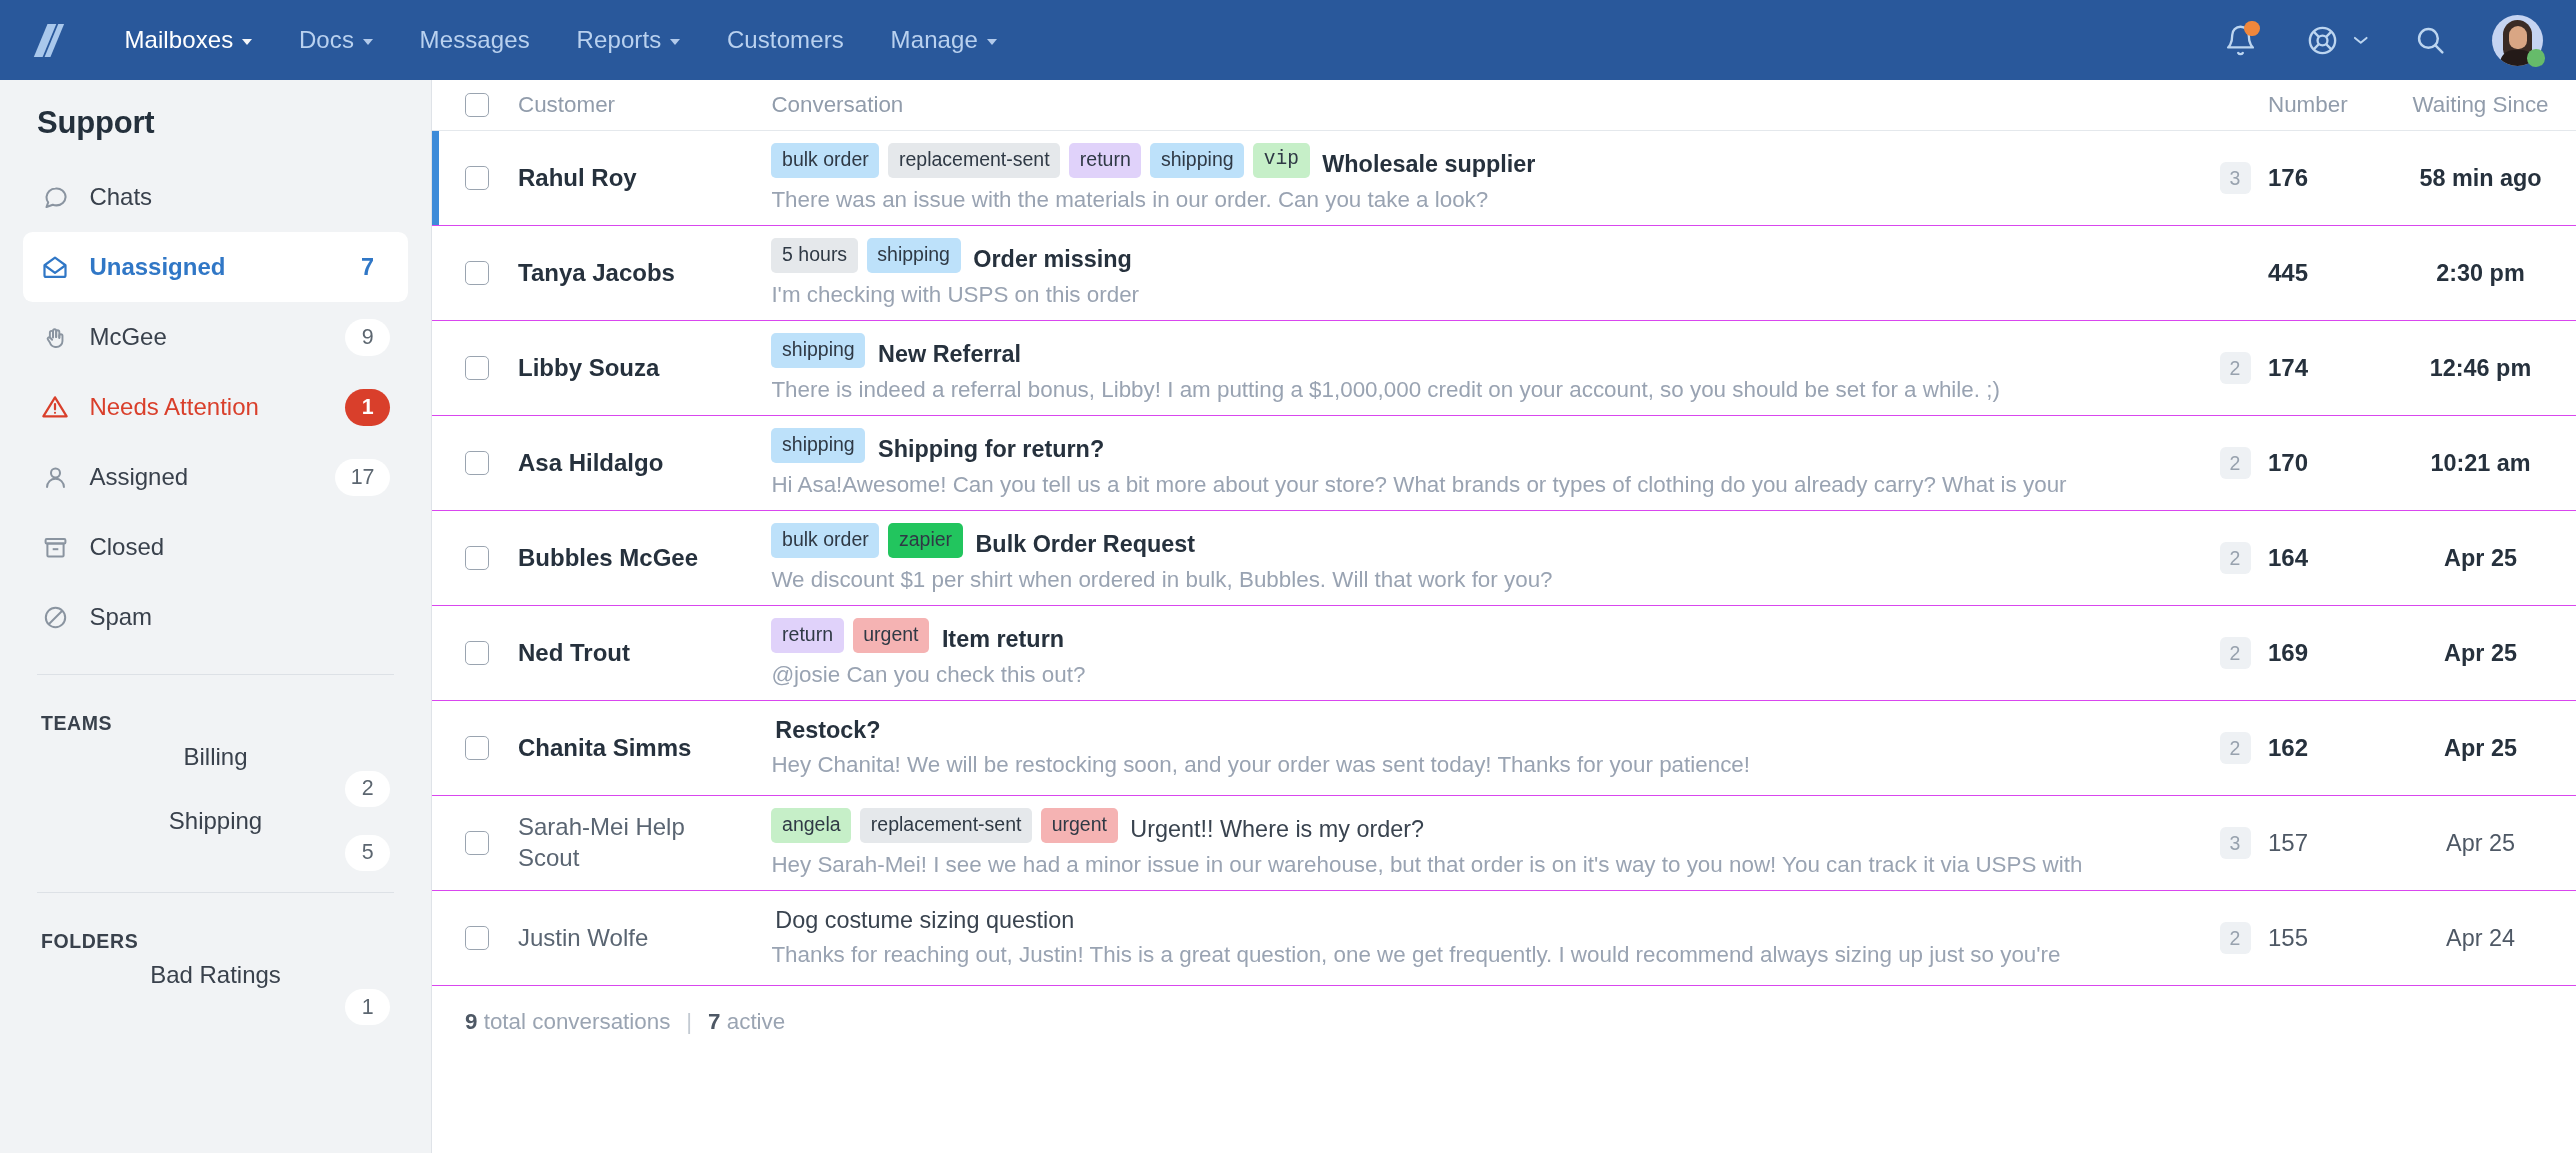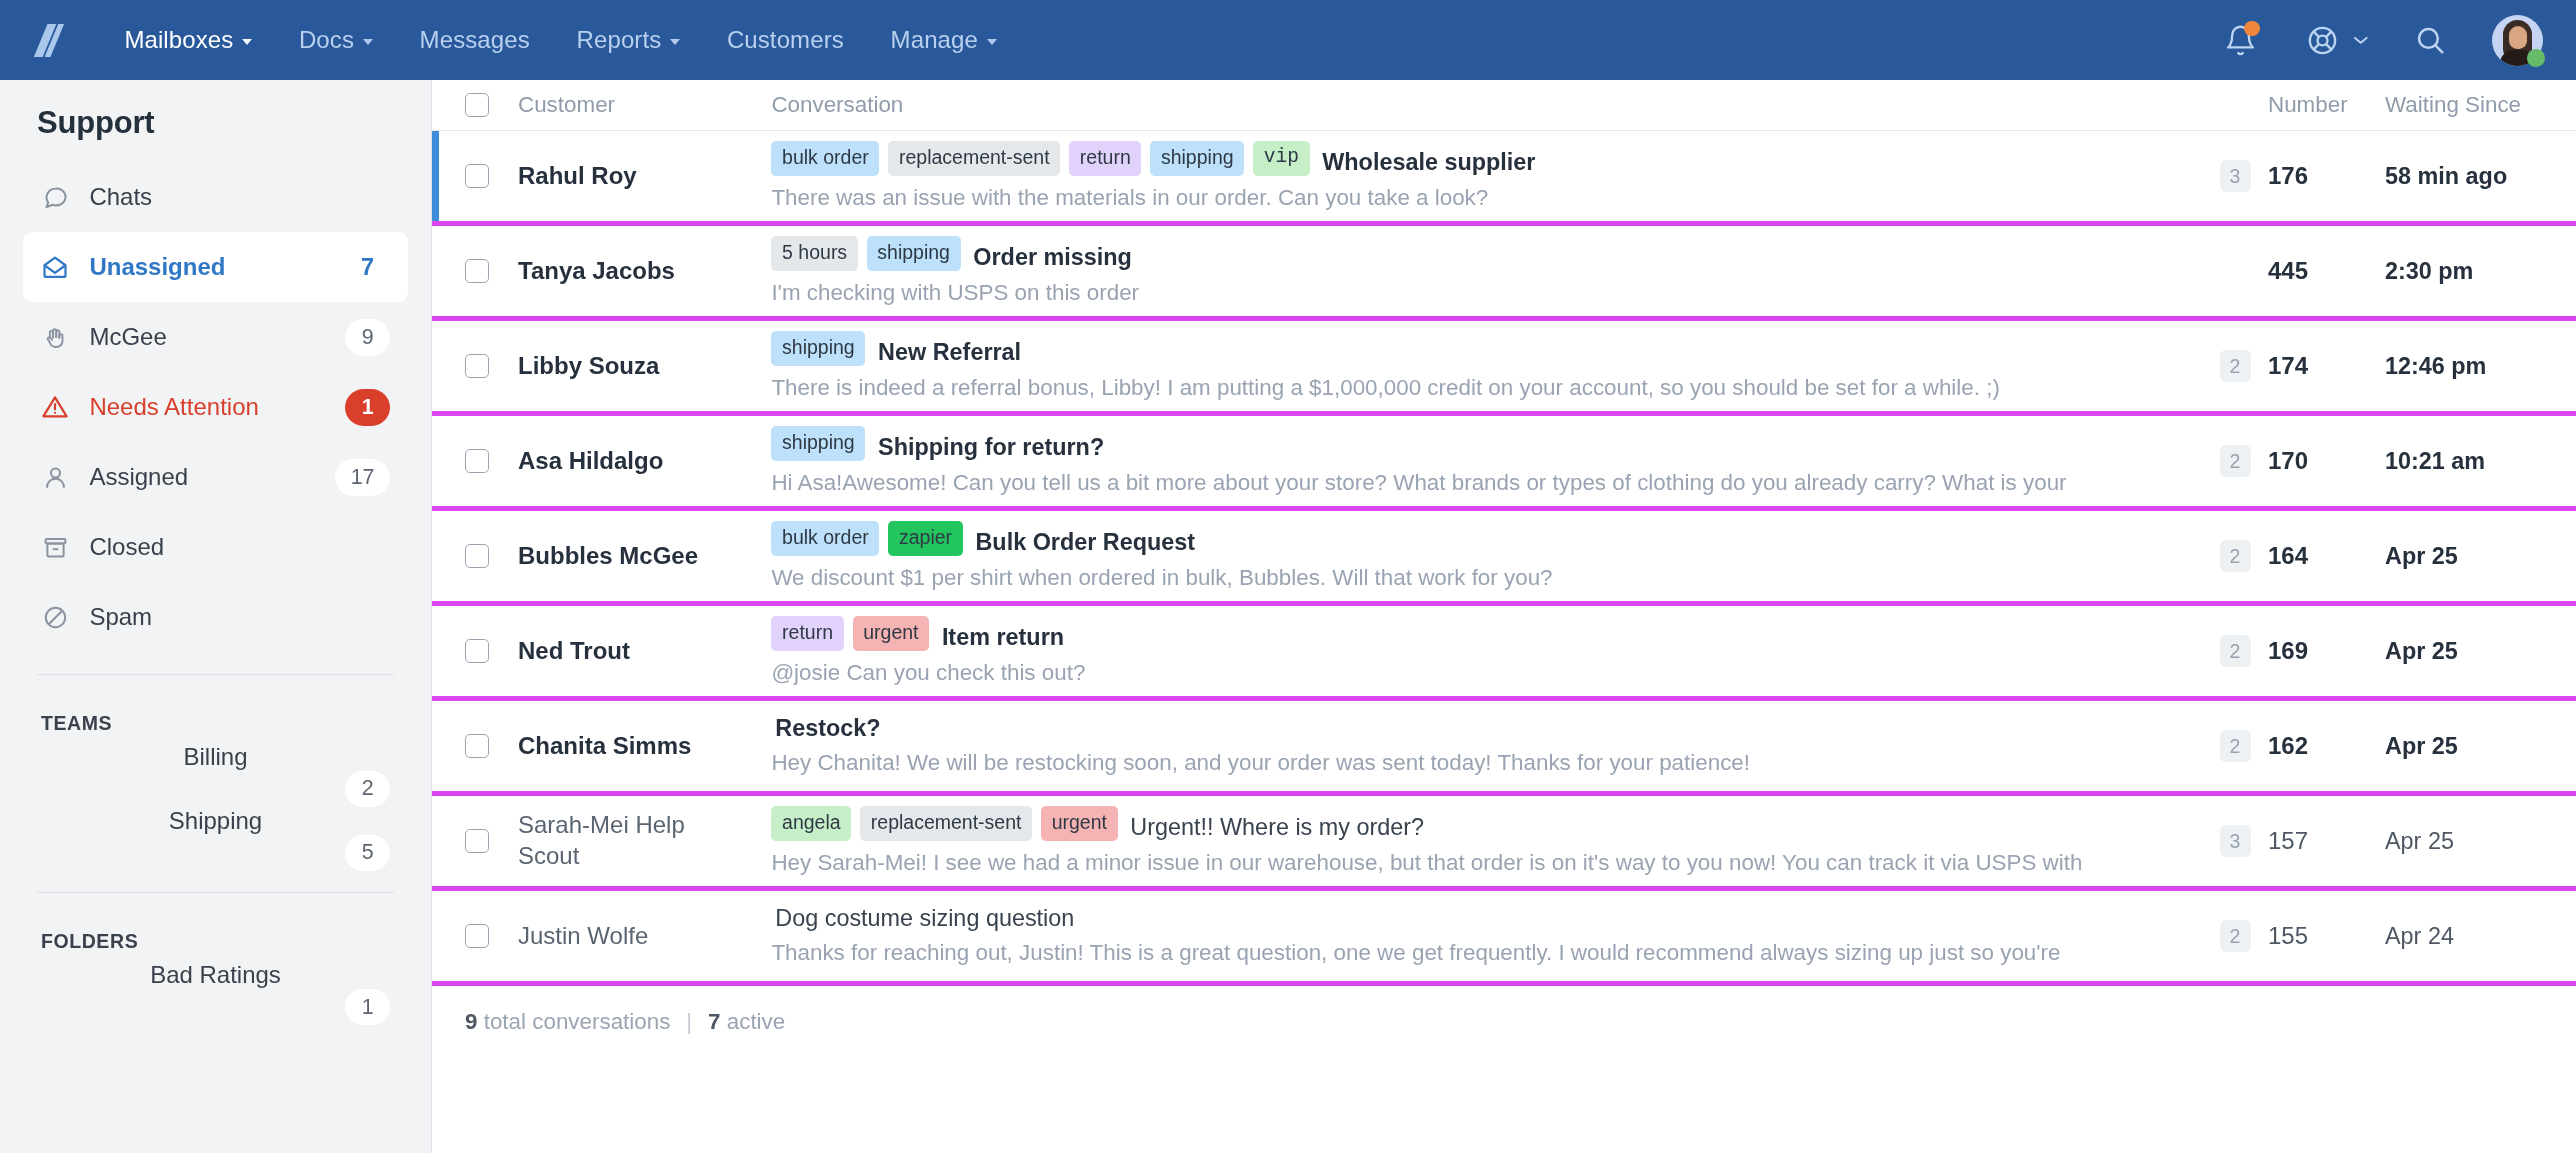--- a/index.html
+++ b/index.html
@@ -203,27 +203,27 @@
     border: 1.9px solid #9aa4b0;
     border-radius: 4.9px;
     background: #fff;
     flex: none;
     cursor: pointer;
   }
   .col-customer { width: 261px; flex: none; padding-left: 29px; }
   .col-convo { flex: 1; min-width: 0; padding-left: 21.4px; }
   .col-threads { width: 66px; flex: none; text-align: center; }
   .col-number { width: 117px; flex: none; text-align: left; }
-  .col-waiting { width: 191px; flex: none; text-align: left; }
+  .col-waiting { width: 191px; flex: none; text-align: center; }
 
   .row {
     display: flex;
     align-items: center;
     min-height: 95px;
-    border-bottom: 5px solid #d946ef;
+    border-bottom: 1px solid #d946ef;
     padding-left: 33px;
     position: relative;
     cursor: pointer;
     background: #ffffff;
   }
   .row.active::before {
     content: "";
     position: absolute;
     left: 0; top: 0; bottom: 0;
     width: 6.8px;

